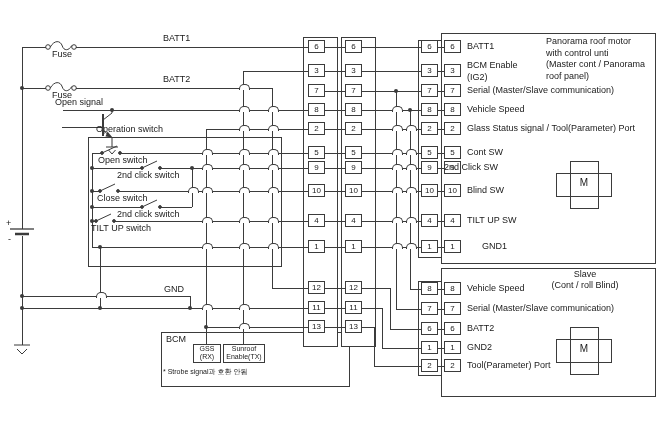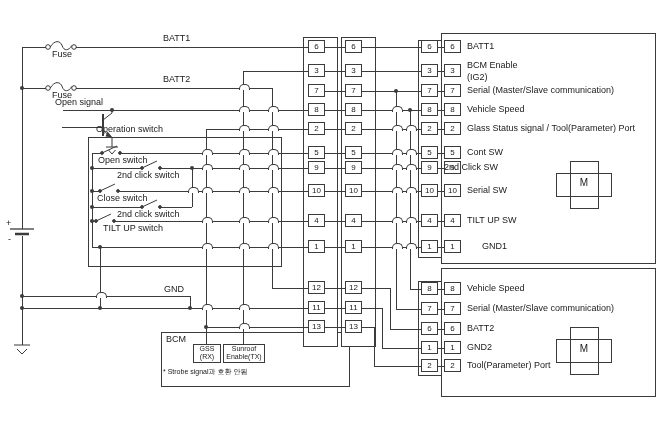--- a/index.html
+++ b/index.html
@@ -213,21 +213,21 @@
       <div class="pin" style="left: 444px; top: 122px;">2</div>
       <div class="lbl" style="left: 467px; top: 123px;">Glass Status signal / Tool(Parameter) Port</div>
       <div class="pin" style="left: 421px; top: 146px;">5</div>
       <div class="pin" style="left: 444px; top: 146px;">5</div>
       <div class="lbl" style="left: 467px; top: 147px;">Cont SW</div>
       <div class="pin" style="left: 421px; top: 161px;">9</div>
       <div class="pin" style="left: 444px; top: 161px;">9</div>
       <div class="lbl" style="left: 444px; top: 162px; text-align: right;">2nd Click SW</div>
       <div class="pin" style="left: 421px; top: 184px;">10</div>
       <div class="pin" style="left: 444px; top: 184px;">10</div>
-      <div class="lbl" style="left: 467px; top: 185px;">Serial SW</div>
+      <div class="lbl" style="left: 467px; top: 185px;">Blind SW</div>
       <div class="pin" style="left: 421px; top: 214px;">4</div>
       <div class="pin" style="left: 444px; top: 214px;">4</div>
       <div class="lbl" style="left: 467px; top: 215px;">TILT UP SW</div>
       <div class="pin" style="left: 421px; top: 240px;">1</div>
       <div class="pin" style="left: 444px; top: 240px;">1</div>
       <div class="lbl" style="left: 482px; top: 241px;">GND1</div>
       <div class="pin" style="left: 421px; top: 282px;">8</div>
       <div class="pin" style="left: 444px; top: 282px;">8</div>
       <div class="lbl" style="left: 467px; top: 283px;">Vehicle Speed</div>
       <div class="pin" style="left: 421px; top: 302px;">7</div>
@@ -250,27 +250,33 @@
   <div class="lbl" style="left:52px;top:90px;">Fuse</div>
   <div class="lbl" style="left:6px;top:218px;">+</div>
   <div class="lbl" style="left:8px;top:234px;">-</div>
   <div class="lbl" style="left:55px;top:97px;">Open signal</div>
   <div class="lbl" style="left:164px;top:284px;">GND</div>
   <div class="lbl" style="left:96px;top:124px;text-align:center;">Operation switch</div>
   <div class="lbl" style="left:98px;top:155px;">Open switch</div>
   <div class="lbl" style="left:117px;top:170px;">2nd click switch</div>
   <div class="lbl" style="left:97px;top:193px;">Close switch</div>
   <div class="lbl" style="left:117px;top:209px;">2nd click switch</div>
-  <div class="lbl" style="left:91px;top:223px;margin-left:12px;">TILT UP switch</div>
+  <div class="lbl" style="left:91px;top:223px;">TILT UP switch</div>
   <div class="lbl" style="left:166px;top:334px;">BCM</div>
   <div class="wbox lbl sm ctr" style="left:193px;top:344px;width:26px;height:17px;">GSS
 (RX)</div>
   <div class="wbox lbl sm ctr" style="left:223px;top:344px;width:40px;height:17px;">Sunroof
 Enable(TX)</div>
   <div class="lbl sm" style="left:163px;top:368px;">* Strobe signal과 호환 안됨</div>
+  <div class="lbl" style="left:546px;top:36px;line-height:11.5px;">Panorama roof motor
+with control unti
+(Master cont / Panorama
+roof panel)</div>
+  <div class="lbl ctr" style="left:520px;top:269px;width:130px;">Slave
+(Cont / roll Blind)</div>
 
   <div class="box" style="left:556px;top:173px;width:54px;height:22px;"></div>
   <div class="box" style="left:570px;top:161px;width:27px;height:46px;"></div>
   <div class="lbl ctr" style="left:572px;top:177px;width:24px;font-size:10px;">M</div>
   <div class="box" style="left:556px;top:339px;width:54px;height:22px;"></div>
   <div class="box" style="left:570px;top:327px;width:27px;height:46px;"></div>
   <div class="lbl ctr" style="left:572px;top:343px;width:24px;font-size:10px;">M</div>
 
   <svg width="660" height="426" viewBox="0 0 660 426" stroke="#3b3b3b" fill="none" stroke-width="1">
     <g>

